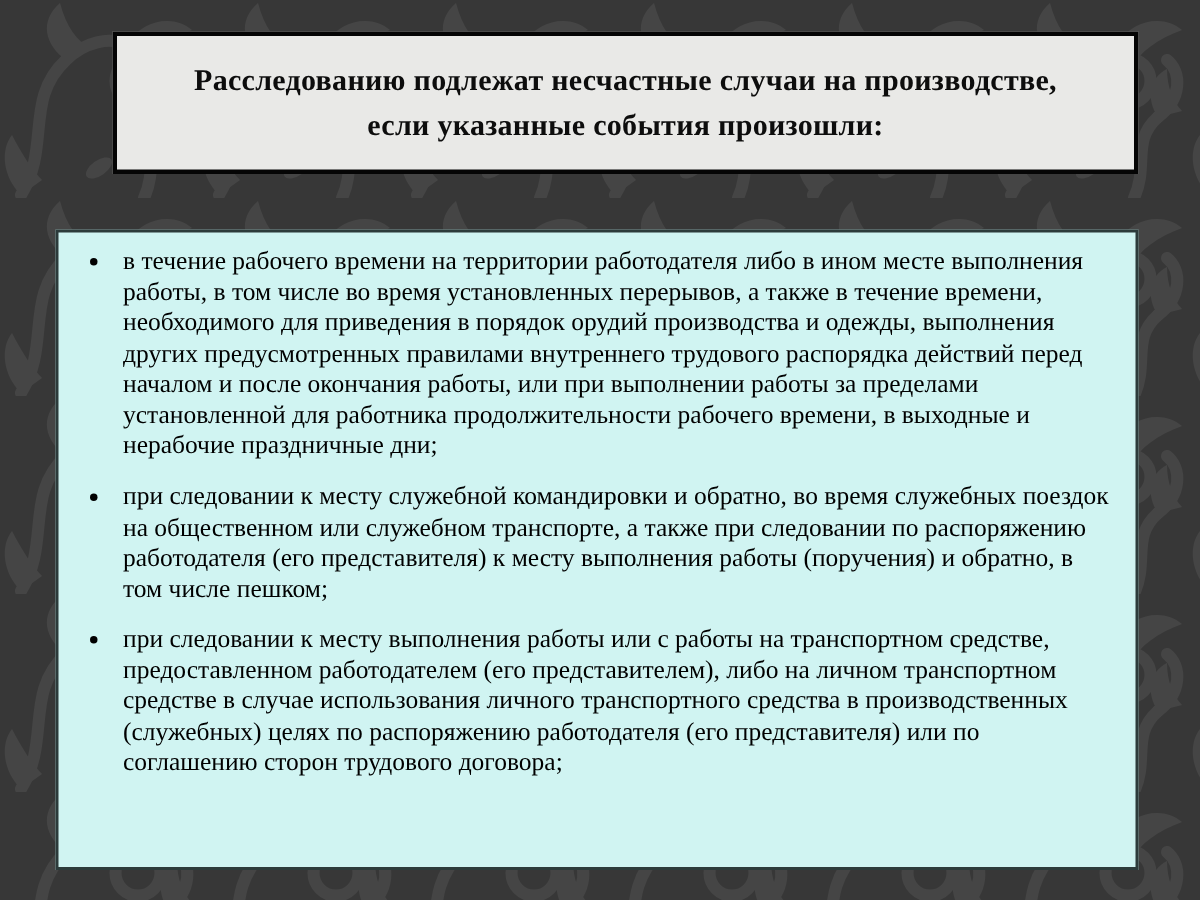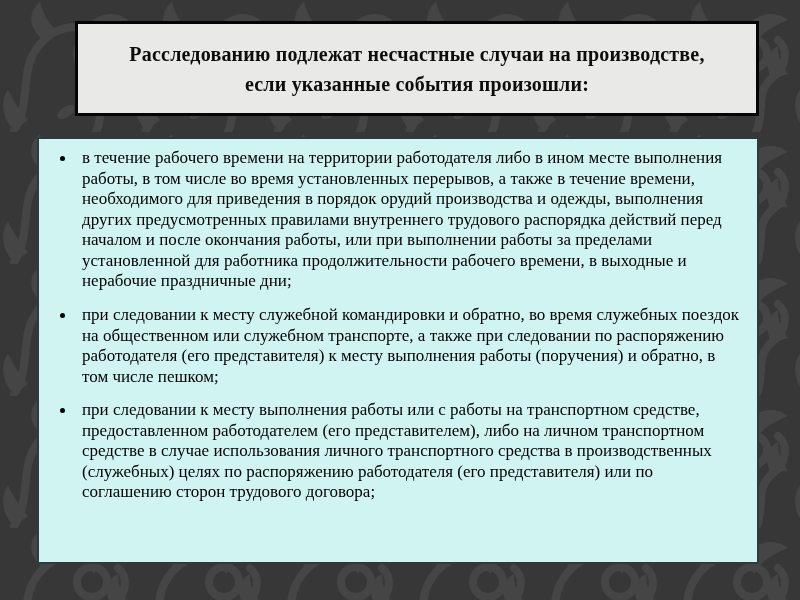--- a/index.html
+++ b/index.html
@@ -37,21 +37,21 @@
   .title-text {
     font-size: 20px;
     font-weight: bold;
     line-height: 1.5;
     color: #0d0d0d;
     letter-spacing: 0.2px;
   }
 
   .content-box {
     position: absolute;
-    left: 37px; top: 137px;
+    left: 37px; top: 153px;
     width: 722px; height: 427px;
     box-sizing: border-box;
     background: #d0f4f2;
     border: 2px solid #2c3b3b;
     padding: 9px 14px 0 0;
   }
 
   .bullet-list {
     margin: 0;
     padding: 0;

